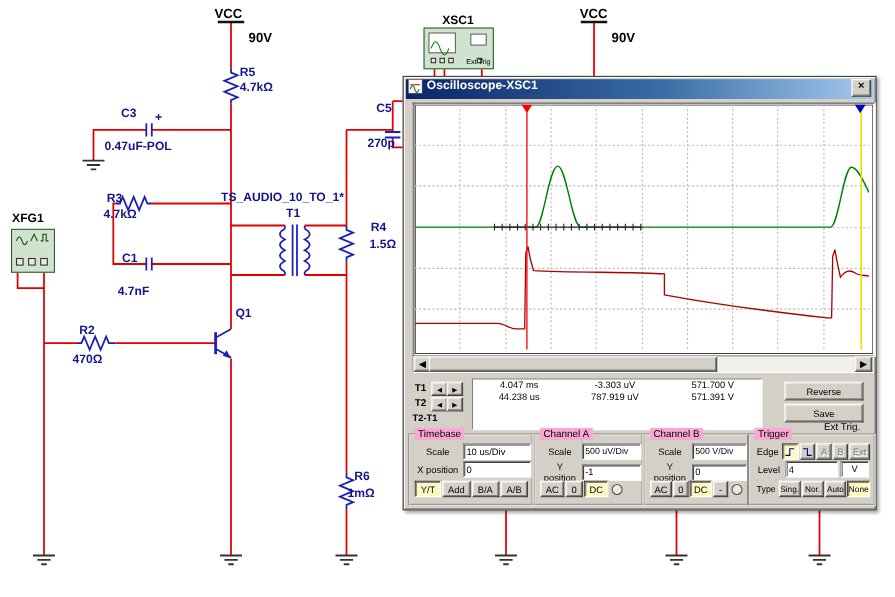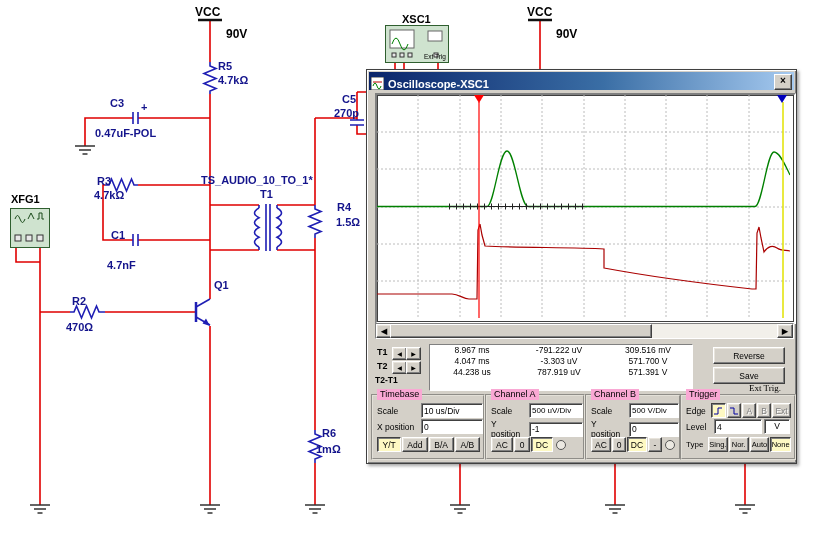--- a/index.html
+++ b/index.html
@@ -10,21 +10,21 @@
   .blabel{position:absolute;font-weight:bold;font-size:12px;color:#000;white-space:nowrap;z-index:3;}
   .ilabel{position:absolute;font-weight:bold;font-size:11px;color:#000;white-space:nowrap;z-index:3;}
   .instr{position:absolute;background:#cfe3cf;border:1px solid #2f5f2f;z-index:2;}
   .xsc-ext{position:absolute;right:2px;bottom:2px;font-size:6.5px;color:#000;}
 
   
   #osc{position:absolute;left:366px;top:69px;width:429px;height:393px;background:#d4d0c8;
     border:1px solid #404040;box-shadow:inset 1px 1px 0 #fff,inset -1px -1px 0 #808080,2px 2px 3px rgba(0,0,0,.35);
     z-index:10;font-size:9px;color:#000;}
   #titlebar{position:absolute;left:2px;top:2px;right:2px;height:18px;
-    background:linear-gradient(90deg,#0a246a,#3a6ea5 55%,#a6caf0);display:flex;align-items:flex-end;padding:0 2px;}
+    background:linear-gradient(90deg,#0a246a,#3a6ea5 55%,#a6caf0);display:flex;align-items:flex-start;padding:0 2px;}
   #title{color:#fff;font-weight:bold;font-size:11px;margin-left:4px;flex:1;}
   .closebtn{width:16px;height:14px;background:#d4d0c8;border:1px solid;border-color:#fff #404040 #404040 #fff;
     box-shadow:inset -1px -1px 0 #808080;font-size:10px;font-weight:bold;line-height:12px;text-align:center;}
   #plot{position:absolute;left:8px;top:23px;width:417px;height:227px;background:#fff;
     border:2px solid;border-color:#808080 #fff #fff #808080;box-shadow:inset 0 0 0 1px #404040;}
   #hscroll{position:absolute;left:8px;top:253px;width:417px;height:14px;background:#f2f0ea;
     border:1px solid;border-color:#808080 #fff #fff #808080;}
   .sbarrow{position:absolute;top:0;width:14px;height:12px;font-size:6px;}
   .sbthumb{position:absolute;left:14px;top:0;width:260px;height:12px;background:#d4d0c8;
     border:1px solid;border-color:#fff #404040 #404040 #fff;box-shadow:inset -1px -1px 0 #808080;}
@@ -42,24 +42,24 @@
     border:1px solid;border-color:#808080 #fff #fff #808080;}
   .rrow{display:flex;height:11px;line-height:11px;}
   .rc1{width:84px;text-align:center;font-size:8.5px;}
   .rc2{width:90px;text-align:center;font-size:8.5px;}
   .rc3{width:88px;text-align:center;font-size:8.5px;}
   .tmark{position:absolute;font-size:9px;font-weight:bold;}
   .sm-btn{position:absolute;width:13px;height:11px;font-size:6px;}
   .group{position:absolute;top:324px;height:62px;border:2px groove #e3e0d8;background:#d4d0c8;}
   .gtitle{position:absolute;top:-7px;left:4px;background:#f9a8d4;padding:0 3px;font-size:9px;line-height:11px;}
   .grow{position:absolute;left:4px;right:3px;display:flex;align-items:center;gap:2px;}
-  .glabel{font-size:8.5px;width:42px;flex:none;}
+  .glabel{font-size:8.5px;width:42px;flex:none;text-align:center;}
   .cicon{width:13px;height:11px;display:flex;align-items:center;justify-content:center;}
   .cdot{width:8px;height:8px;border-radius:50%;border:1px solid #555;background:#ece9e2;}
-  .extlabel{position:absolute;left:382px;top:313px;font-size:9px;font-family:Liberation Serif, serif;}
+  .extlabel{position:absolute;left:382px;top:313px;font-size:9px;}
 </style>
 </head>
 <body>
 
 <div id="root">
 
   <svg id="circuit" width="814" height="543">
 
     <g stroke="#e00000" stroke-width="1.6" fill="none">
       <path d="M210,20 V62 M210,94 V299 M210,118 H138 M133,118 H85 V146 M138,185 H210
@@ -110,21 +110,21 @@
   <div class="clabel" style="left:110px;top:97px">C3</div>
   <div class="clabel" style="left:95px;top:127px">0.47uF-POL</div>
   <div class="clabel" style="left:141px;top:101px">+</div>
   <div class="clabel" style="left:97px;top:175px">R3</div>
   <div class="clabel" style="left:94px;top:189px">4.7kΩ</div>
   <div class="clabel" style="left:111px;top:229px">C1</div>
   <div class="clabel" style="left:107px;top:259px">4.7nF</div>
   <div class="clabel" style="left:201px;top:174px">TS_AUDIO_10_TO_1*</div>
   <div class="clabel" style="left:260px;top:188px">T1</div>
   <div class="clabel" style="left:342px;top:93px">C5</div>
-  <div class="clabel" style="left:334px;top:107px">270p</div>
+  <div class="clabel" style="left:334px;top:125px">270p</div>
   <div class="clabel" style="left:337px;top:201px">R4</div>
   <div class="clabel" style="left:336px;top:216px">1.5Ω</div>
   <div class="clabel" style="left:214px;top:279px">Q1</div>
   <div class="clabel" style="left:72px;top:295px">R2</div>
   <div class="clabel" style="left:66px;top:321px">470Ω</div>
   <div class="clabel" style="left:322px;top:427px">R6</div>
   <div class="clabel" style="left:316px;top:443px">1mΩ</div>
   <div class="blabel" style="left:527px;top:5px">VCC</div>
   <div class="blabel" style="left:556px;top:27px">90V</div>
   <div class="ilabel" style="left:11px;top:193px">XFG1</div>
@@ -206,25 +206,20 @@
     <span class="tmark" style="left:10px;top:277px">T1</span>
     <div class="btn sm-btn" style="left:25px;top:277px">◀</div>
     <div class="btn sm-btn" style="left:39px;top:277px">▶</div>
     <span class="tmark" style="left:10px;top:291px">T2</span>
     <div class="btn sm-btn" style="left:25px;top:291px">◀</div>
     <div class="btn sm-btn" style="left:39px;top:291px">▶</div>
     <span class="tmark" style="left:8px;top:305px;font-size:8.5px">T2-T1</span>
 
     <div id="readout">
       <div class="rrow">
-        <span class="rc1">8.967 ms</span>
-        <span class="rc2">-791.222 uV</span>
-        <span class="rc3">309.516 mV</span>
-      </div>
-      <div class="rrow">
         <span class="rc1">4.047 ms</span>
         <span class="rc2">-3.303 uV</span>
         <span class="rc3">571.700 V</span>
       </div>
       <div class="rrow">
         <span class="rc1">44.238 us</span>
         <span class="rc2">787.919 uV</span>
         <span class="rc3">571.391 V</span>
       </div>
     </div>

